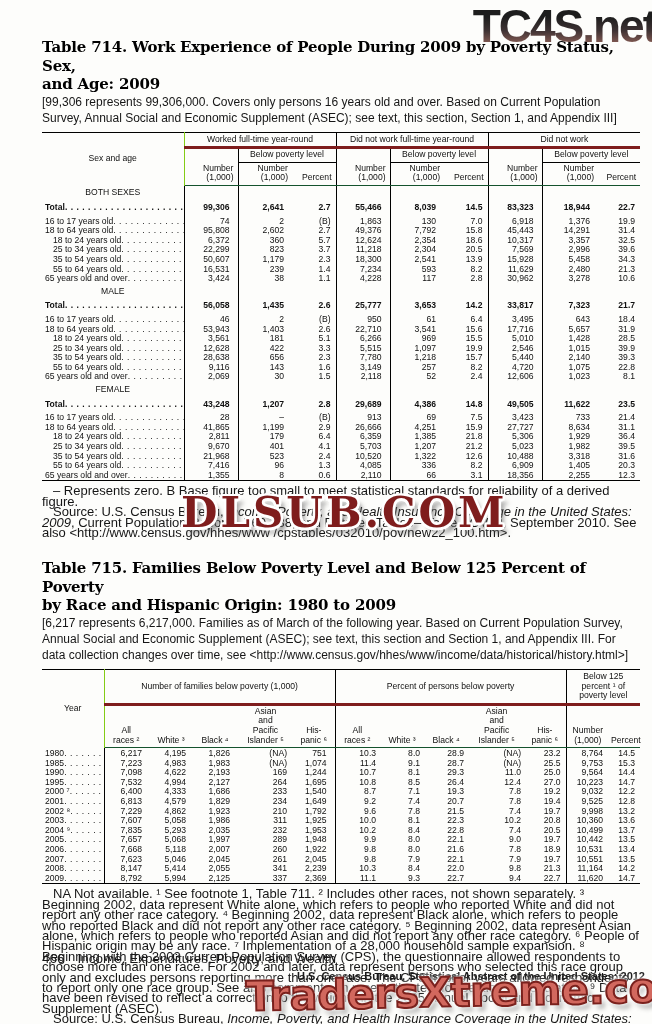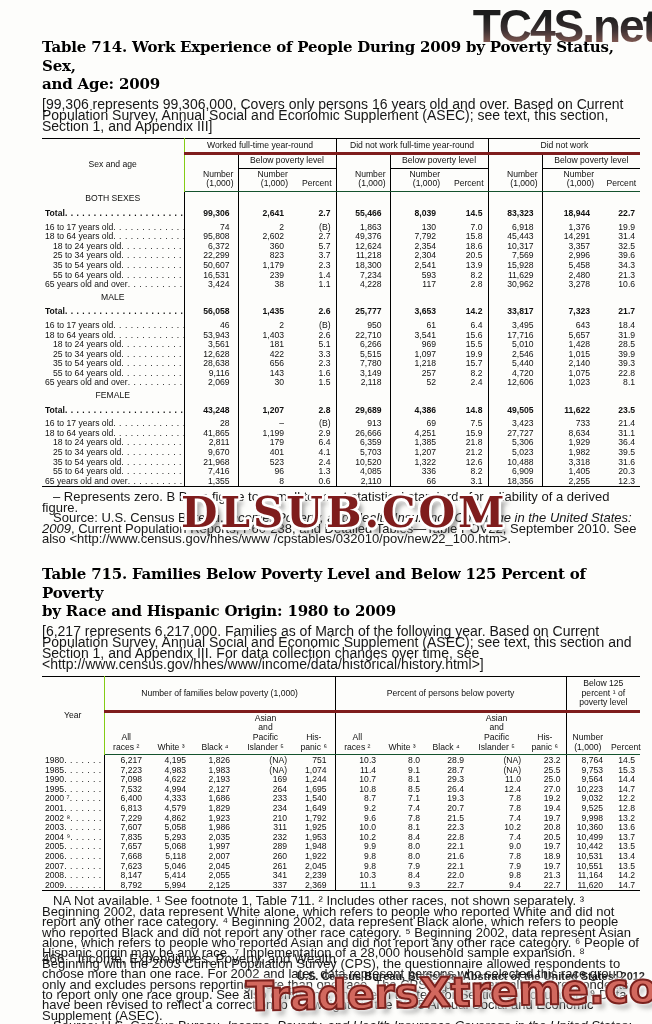--- a/index.html
+++ b/index.html
@@ -11,21 +11,21 @@
   }
   .content{padding:0 13px 0 42px;position:relative;z-index:1;}
 
   
   .tbl-title{
     font-family:"DejaVu Serif","Liberation Serif",serif;
     font-weight:bold;font-size:15px;line-height:18.5px;color:#000;
     white-space:pre-line;margin:38px 0 0 0;letter-spacing:-.2px;
   }
   .tbl-title.t715{margin-top:21px;}
-  .tbl-note{font-size:14px;line-height:11px;margin-top:5px;color:#161616;}
+  .tbl-note{font-size:12px;line-height:16px;color:#161616;}
   .footnotes{font-size:13px;line-height:10.4px;margin-top:5px;color:#161616;}
   .footnotes p{margin:0;text-indent:11px;}
   .footnotes .src i{font-style:italic;}
 
   
   table{border-collapse:collapse;table-layout:fixed;width:598px;margin-top:6px;
         border-top:1.5px solid #000;border-bottom:1.5px solid #000;}
   th,td{font-weight:normal;font-size:8.6px;line-height:9.6px;padding:0;color:#101010;}
   thead th{text-align:center;}
   .g{border-bottom:3px solid #7f1d1d;padding:2px 1px;}

